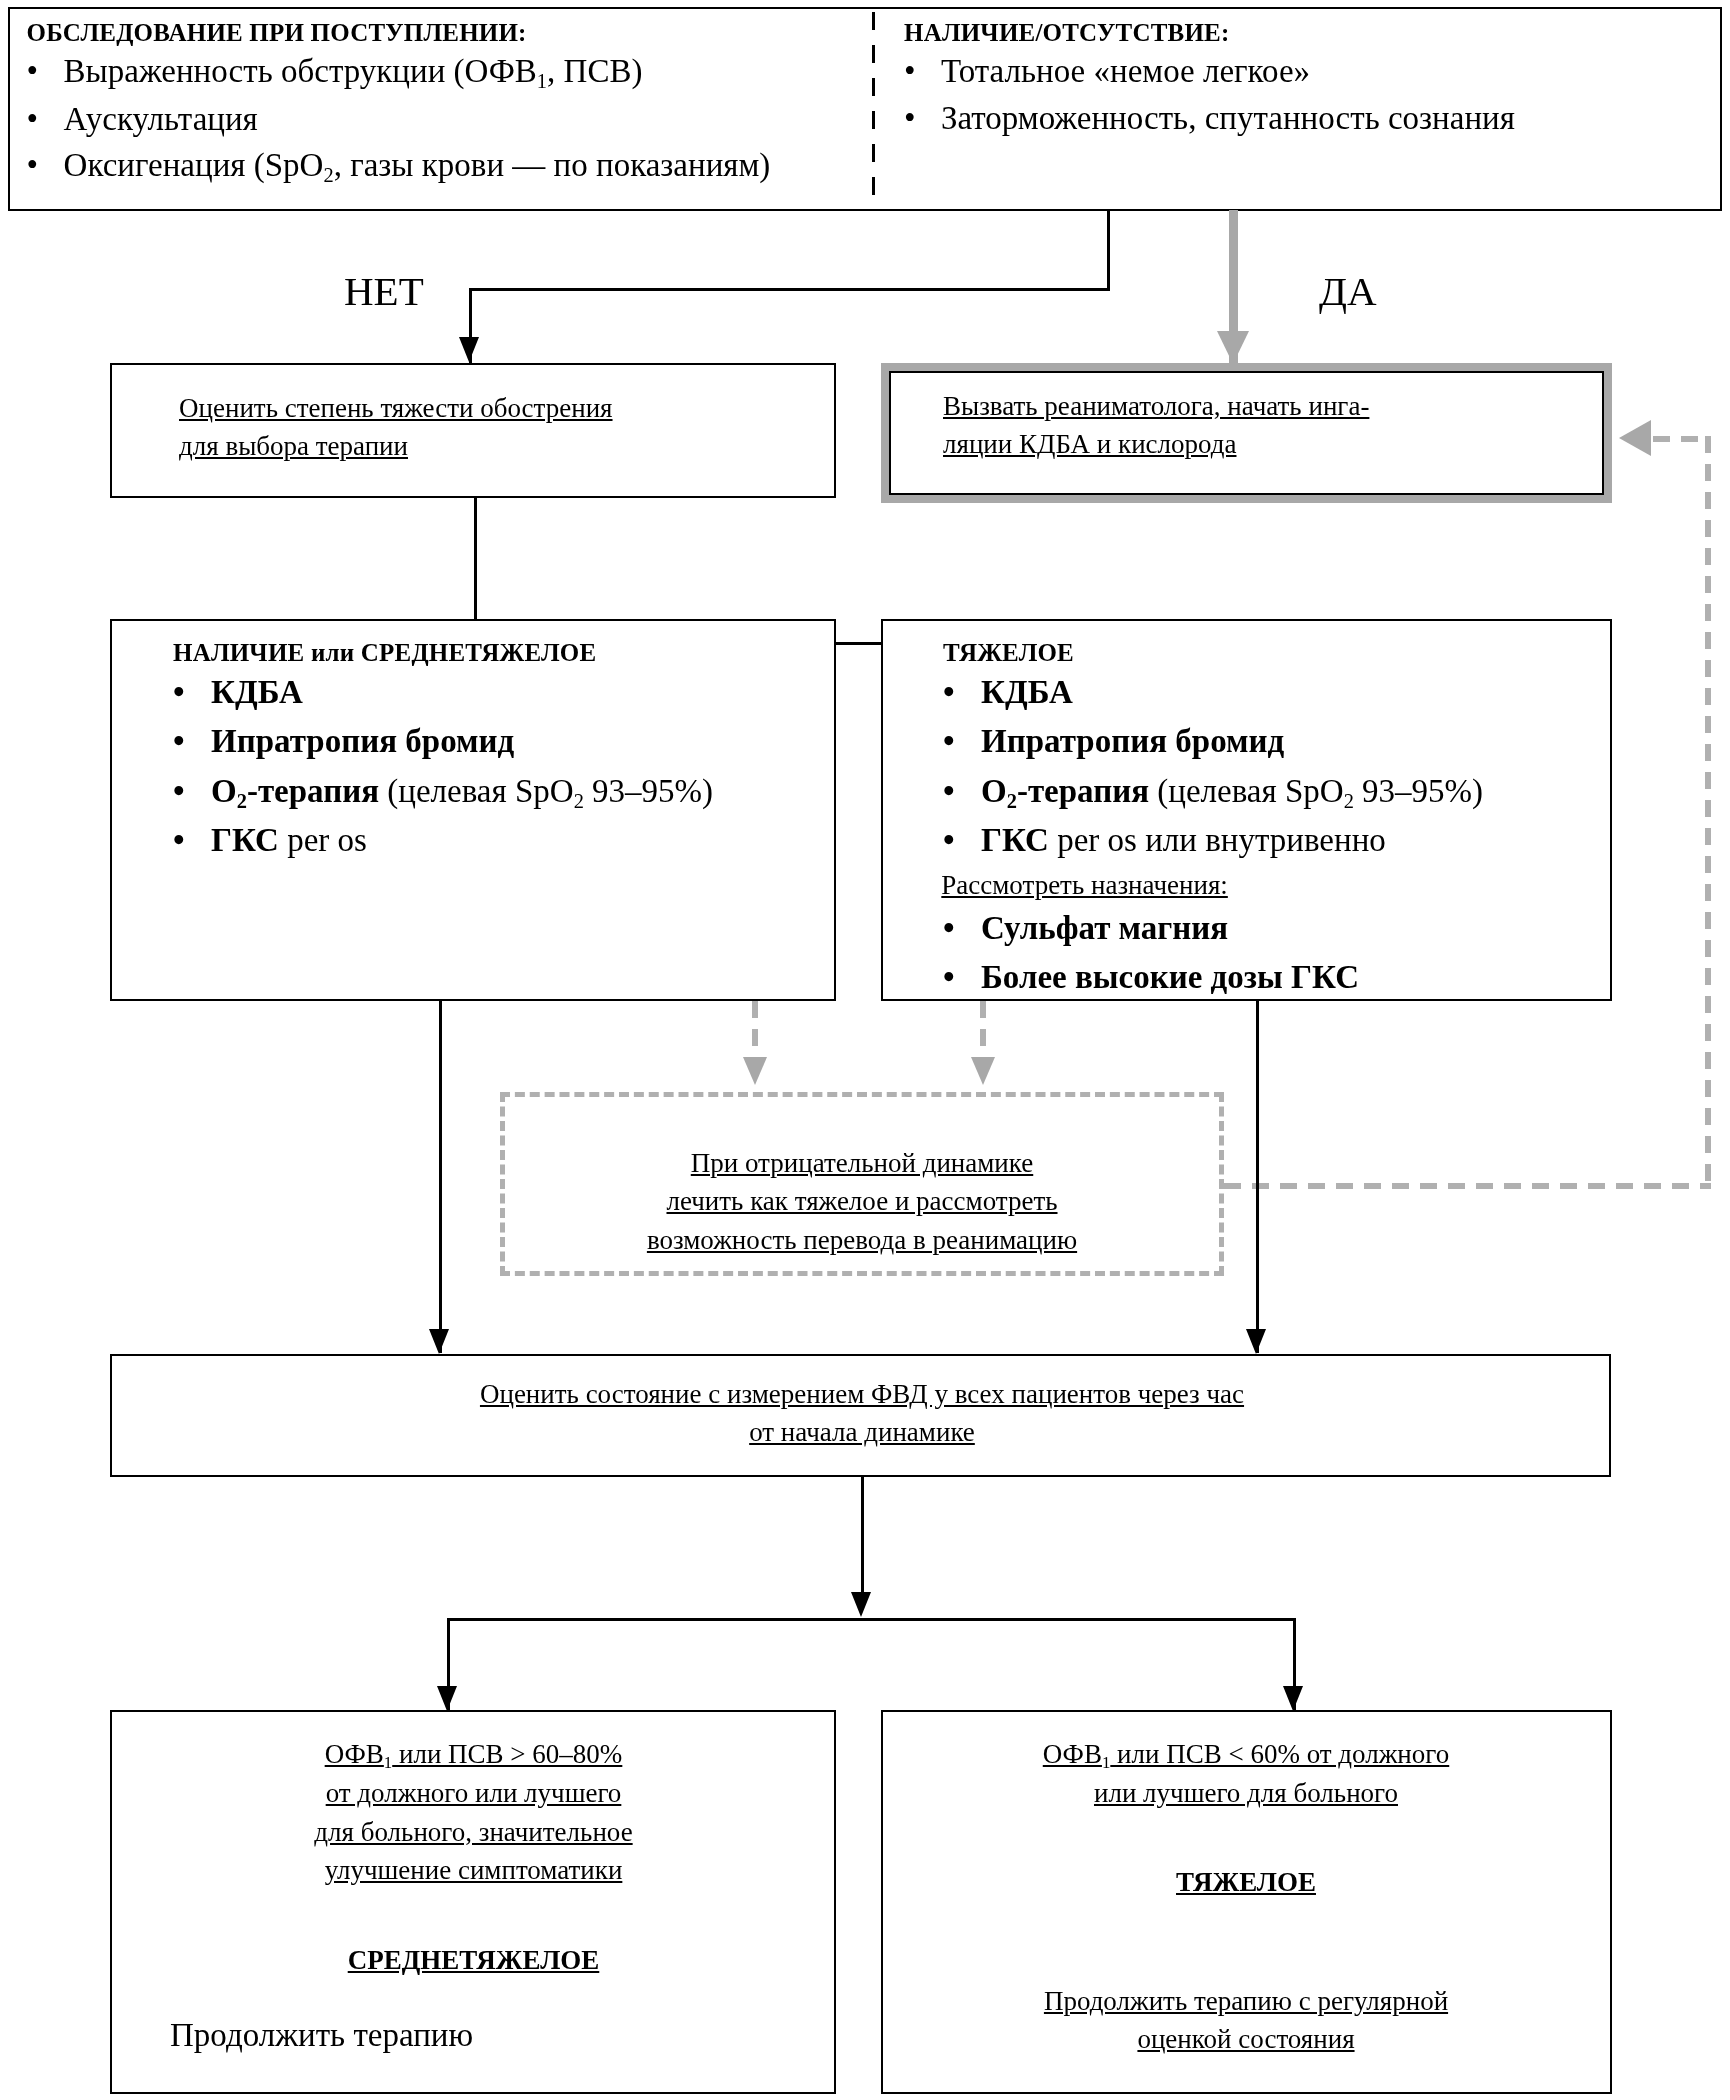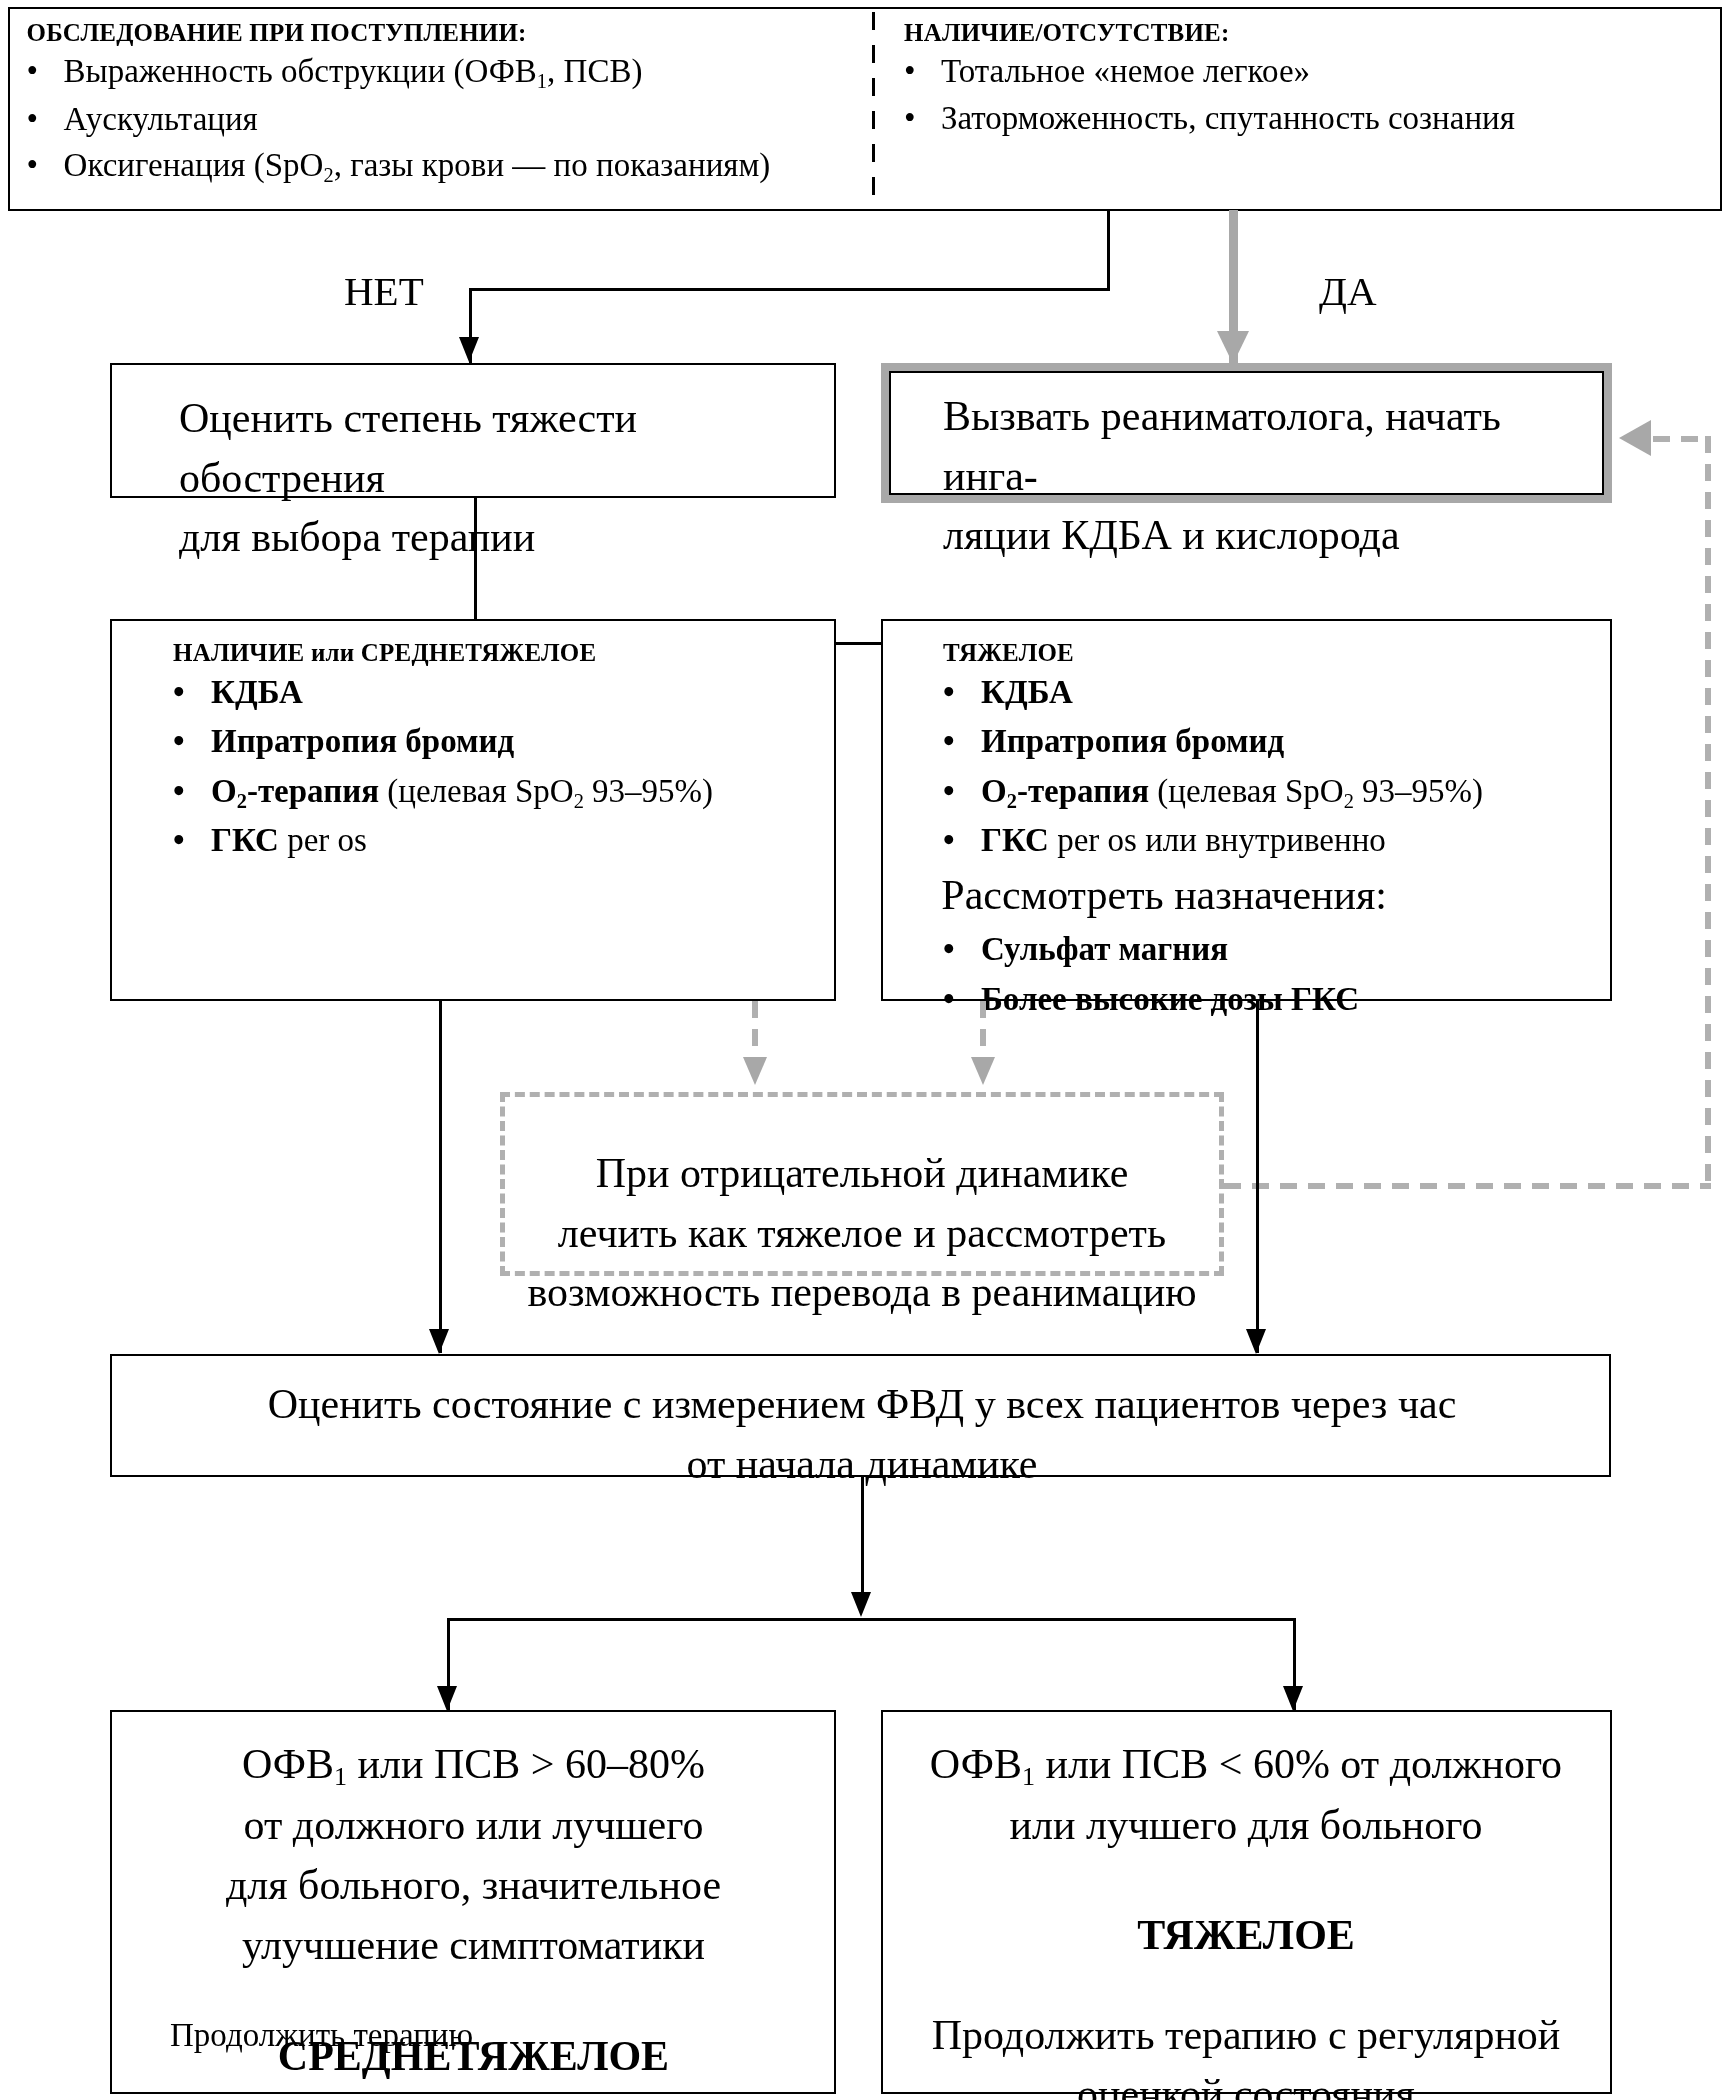--- a/index.html
+++ b/index.html
@@ -13,21 +13,21 @@
             border:8.3px solid #a8a8a8;}
   .box-gray .inner{position:absolute;inset:0;border:2.5px solid #000;box-sizing:border-box;}
   .box-dashed{position:absolute;box-sizing:border-box;background:#fff;
               border:5.8px dashed #b0b0b0;}
 
   
   .txt{position:absolute;box-sizing:border-box;}
   .hdr-title{font-weight:bold;font-size:25px;line-height:1.18;letter-spacing:0.2px;}
   .li{font-size:33px;line-height:1.42;padding-left:37px;text-indent:-37px;}
   .li::before{content:"\2022";display:inline-block;width:37px;text-indent:0;}
-  .plain{font-size:42px;line-height:1.42;}
+  .plain{font-size:27px;line-height:1.42;text-decoration:underline;}
   .ctr{text-align:center;}
   .b{font-weight:bold;}
   sub{font-size:.62em;vertical-align:-0.28em;}
 
   .tx-li{font-size:33px;line-height:1.5;padding-left:38px;text-indent:-38px;font-weight:bold;}
   .tx-li::before{content:"\2022";display:inline-block;width:38px;text-indent:0;}
   .tx-li .rg{font-weight:normal;}
 
   .branch-lbl{position:absolute;font-size:41px;}
 
@@ -177,18 +177,18 @@
     <div class="plain">улучшение симптоматики</div>
     <div class="plain b" style="margin-top:52px;">СРЕДНЕТЯЖЕЛОЕ</div>
   </div>
   <div class="txt" style="left:170px;top:2017px;width:582px;font-size:33px;">Продолжить терапию</div>
 
   <div class="box" style="left:881px;top:1710px;width:731px;height:384px;"></div>
   <div class="txt ctr" style="left:897px;top:1735px;width:698px;">
     <div class="plain">ОФВ<sub>1</sub> или ПСВ &lt; 60% от должного</div>
     <div class="plain">или лучшего для больного</div>
     <div class="plain b" style="margin-top:50px;">ТЯЖЕЛОЕ</div>
-    <div class="plain" style="margin-top:40px;">Продолжить терапию с регулярной</div>
+    <div class="plain" style="margin-top:81px;">Продолжить терапию с регулярной</div>
     <div class="plain">оценкой состояния</div>
   </div>
 
 </div>
 
 
 </body></html>

